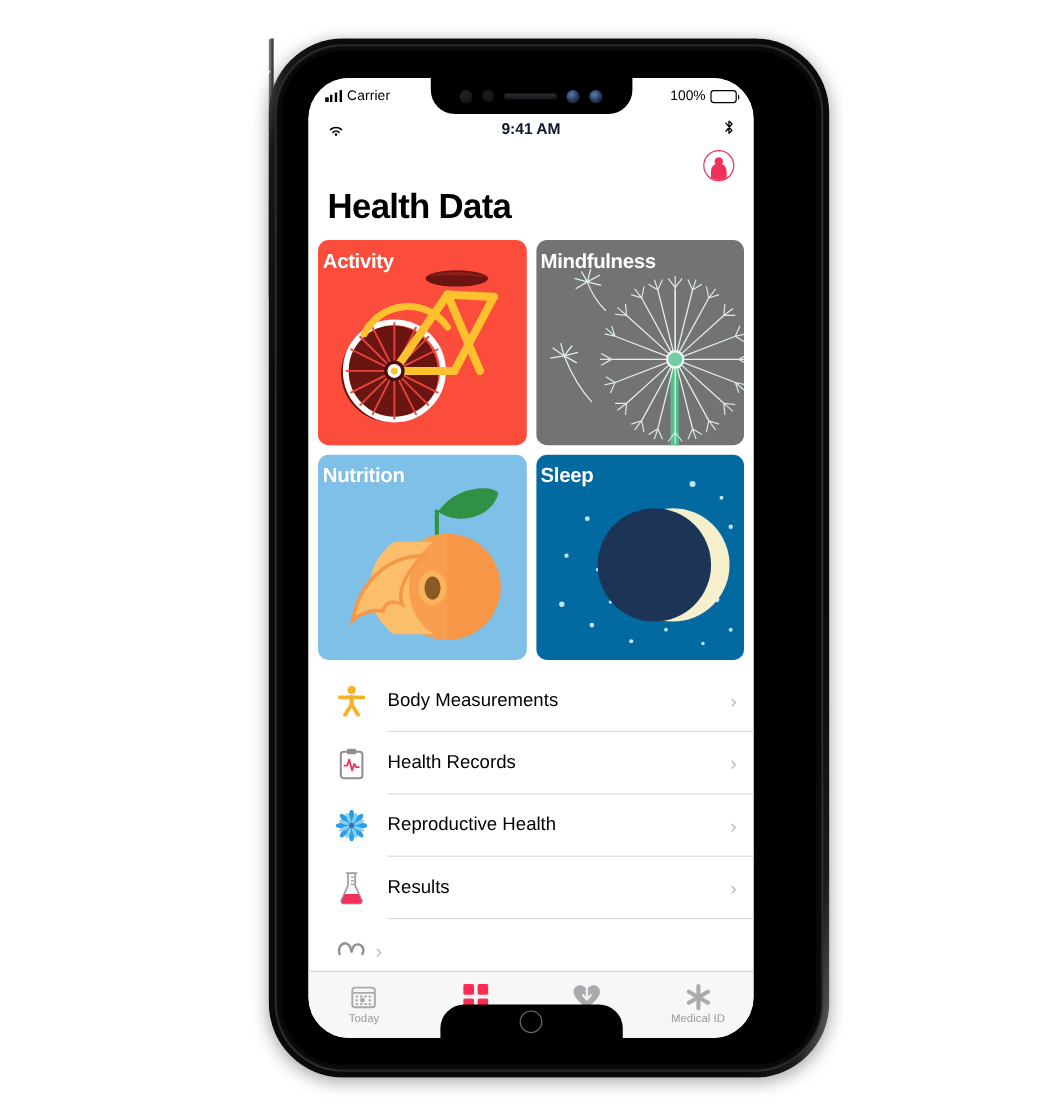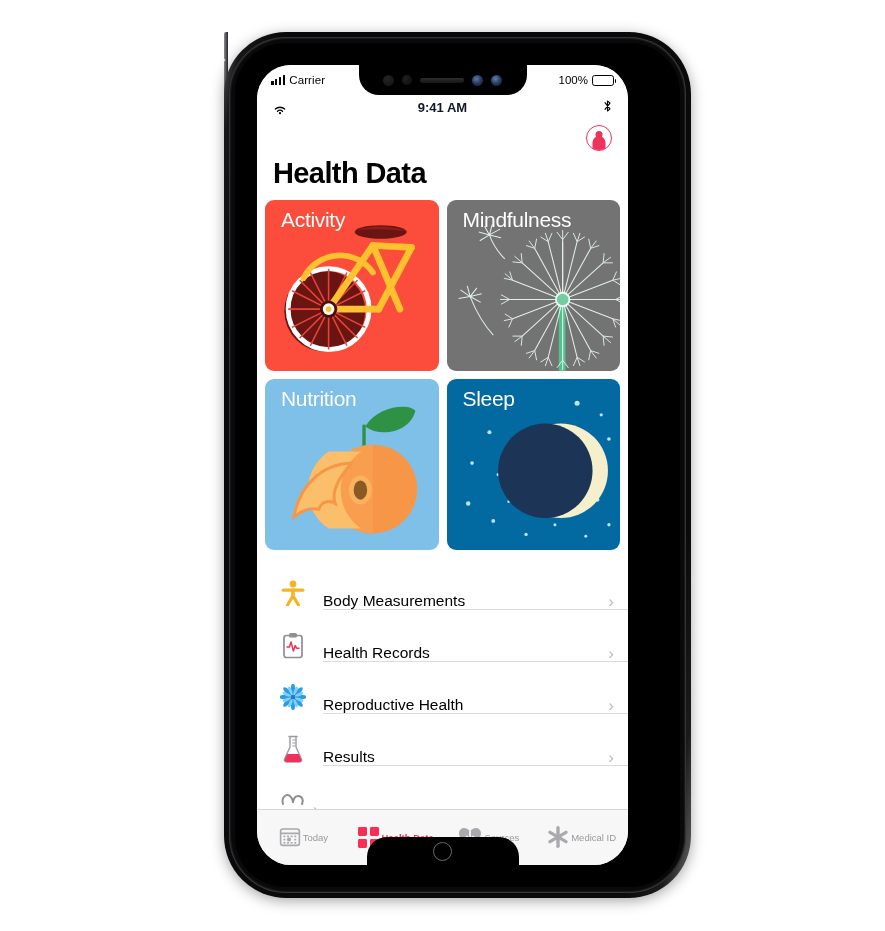--- a/index.html
+++ b/index.html
@@ -186,32 +186,32 @@
     gap:8px;
     padding:0 8px;
   }
   .tile {
     position:relative;
     height:171px;
     border-radius:9px;
     overflow:hidden;
   }
   .tile-label {
-    position:absolute; left:16px; top:8px;
-    font-size:21px; font-weight:normal; color:#fff;
+    position:absolute; left:4px; top:8px;
+    font-size:17px; font-weight:bold; color:#fff;
     letter-spacing:-.3px;
     z-index:5;
     text-shadow:0 0 2px rgba(0,0,0,.06);
   }
   .tile svg { position:absolute; inset:0; width:100%; height:100%; }
 
   
   .health-list { padding:8px 0 0 0; }
   .list-row {
-    display:flex; align-items:flex-end;
+    display:flex; align-items:center;
     height:52px;
     padding-left:16px;
     position:relative;
   }
   .row-icon {
     width:40px; height:34px;
     display:flex; align-items:center; justify-content:center;
     flex:0 0 40px;
   }
   .row-label {
@@ -233,21 +233,21 @@
   .tabbar {
     position:absolute; left:0; right:0; bottom:0;
     height:56px;
     background:#F7F7F7;
     border-top:1px solid #D6D6D8;
     display:flex; z-index:30;
     padding-bottom:4px;
   }
   .tab {
     flex:1;
-    display:flex; flex-direction:row;
+    display:flex; flex-direction:column;
     align-items:center; justify-content:center;
     gap:2px;
     padding-top:3px;
   }
   .tab-label { font-size:9.5px; color:#99999E; }
   .tab.active .tab-label { color:#FC2D54; font-weight:bold; }
   .tab-icon { height:22px; display:flex; align-items:center; justify-content:center; }
 </style>
 </head>
 <body>

